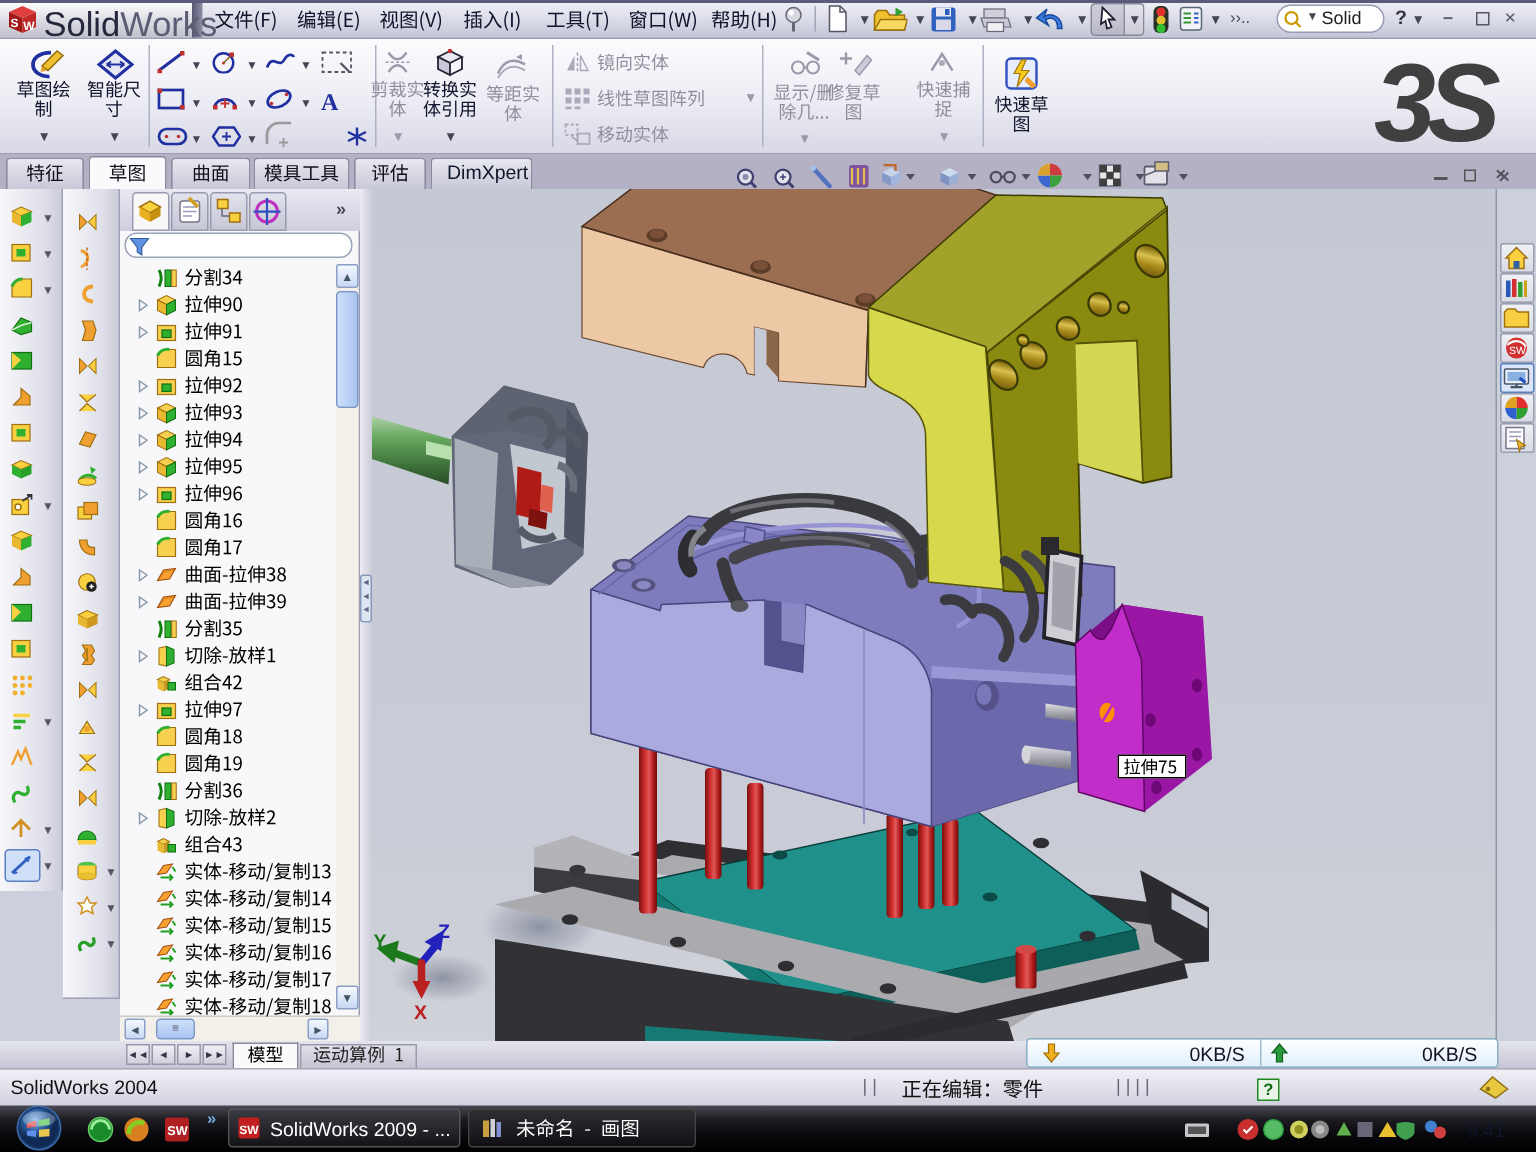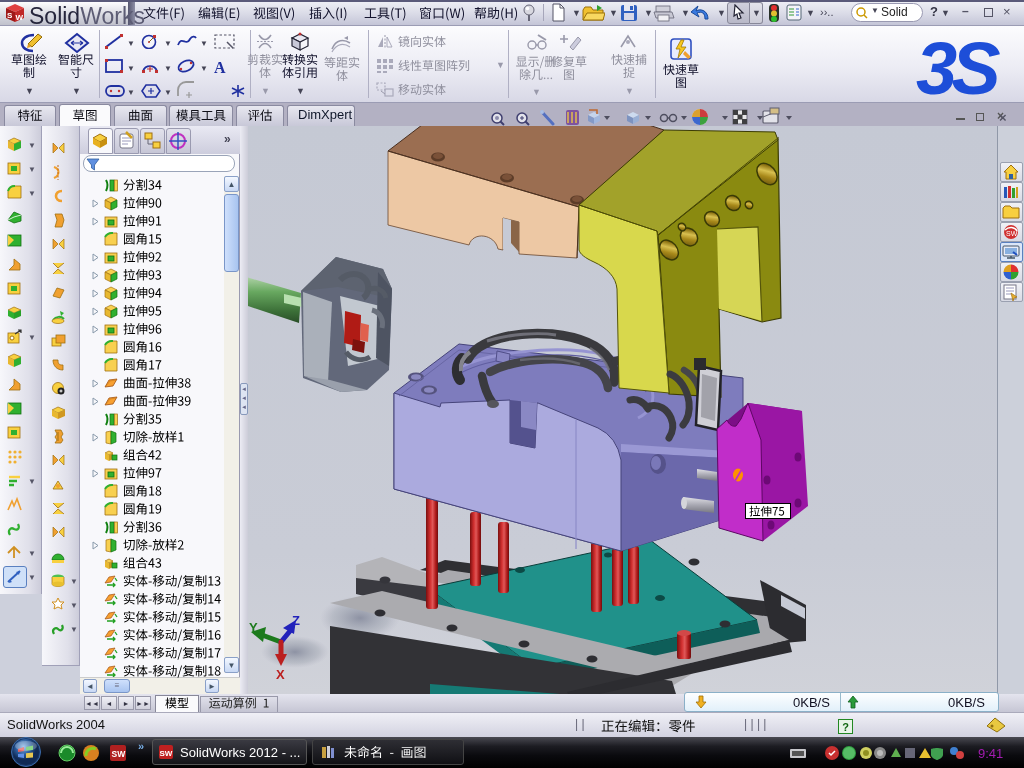--- a/index.html
+++ b/index.html
@@ -77,21 +77,21 @@
     <path d="M9,9 L12,12" stroke="#c90" stroke-width="1.5"></path>
   </svg>
 <div class="lat" style="left:871px;top:6px;font-size:8px;color:#445">▼</div>
 <div class="lat" style="left:881px;top:5px;font-size:12px;color:#222">Solid</div>
 <div class="lat" style="left:930px;top:4px;font-size:13px;color:#334;font-weight:bold">?</div>
 <div class="lat" style="left:941px;top:8px;font-size:9px;color:#445">▼</div>
 <div class="lat" style="left:962px;top:4px;font-size:12px;color:#556;font-weight:bold">–</div>
 <div class="abs" style="left:984px;top:8px;width:9px;height:9px;border:1.5px solid #556"></div>
 <div class="lat" style="left:1003px;top:4px;font-size:13px;color:#556">×</div>
 <div class="abs" style="left:0;top:26px;width:1024px;height:77px;background:linear-gradient(#fcfcfe,#ececf4 55%,#d8d8e6);border-bottom:1px solid #9b9cb4"></div>
-<div class="lat" style="left:916px;top:26px;font-size:74px;font-weight:bold;color:#1d4ed8;font-style:italic;letter-spacing:-6px">3S</div>
+<div class="lat" style="left:916px;top:26px;font-size:74px;font-weight:bold;color:#404040;font-style:italic;letter-spacing:-6px">3S</div>
 <svg class="abs" style="left:18px;top:32px" width="26" height="22" viewBox="0 0 26 22">
     <path d="M16,3 C8,3 4,7 4,11 C4,16 9,19 15,19" fill="none" stroke="#2030a0" stroke-width="2.5"></path>
     <path d="M10,12 L20,2 L24,5 L14,15 Z" fill="#f0c030" stroke="#906808" stroke-width="1"></path>
     <path d="M10,12 L9,16 L13,15" fill="#e8a020"></path>
   </svg>
 <div class="lat" style="left:25px;top:86px;font-size:9px;color:#445">▼</div>
 <svg class="abs" style="left:64px;top:32px" width="26" height="22" viewBox="0 0 26 22">
     <path d="M13,2 L24,11 L13,20 L2,11 Z" fill="#e8e8f4" stroke="#2030a0" stroke-width="2"></path>
     <path d="M7,11 L19,11 M7,11 l3,-2 M7,11 l3,2 M19,11 l-3,-2 M19,11 l-3,2" stroke="#2030a0" stroke-width="1.2"></path>
   </svg>
@@ -933,21 +933,21 @@
     <path d="M30,14 A7,7 0 0 1 40,7" fill="none" stroke="#8c2" stroke-width="3"></path>
 <rect x="54" y="3" width="16" height="16" rx="2" fill="#b02020"></rect>
     <text x="55.5" y="14.5" font-size="8.5" fill="#fff" font-weight="bold" font-family="Liberation Sans">SW</text>
   </svg>
 <div class="lat" style="left:138px;top:740px;font-size:11px;color:#7ab0e8;font-weight:bold">»</div>
 <div class="abs" style="left:152px;top:739px;width:155px;height:26px;background:linear-gradient(#3a3a42,#141418);border:1px solid #555;border-radius:3px"></div>
 <svg class="abs" style="left:158px;top:744px" width="16" height="16" viewBox="0 0 16 16">
     <rect x="1" y="1" width="14" height="14" rx="2" fill="#c02020"></rect>
     <text x="1.5" y="12" font-size="8" fill="#fff" font-weight="bold" font-family="Liberation Sans">SW</text>
   </svg>
-<div class="lat" style="left:180px;top:745px;font-size:13px;color:#fff">SolidWorks 2012 - ...</div>
+<div class="lat" style="left:180px;top:745px;font-size:13px;color:#fff">SolidWorks 2009 - ...</div>
 <div class="abs" style="left:312px;top:739px;width:152px;height:26px;background:linear-gradient(#2e2e34,#101014);border:1px solid #444;border-radius:3px"></div>
 <svg class="abs" style="left:320px;top:744px" width="16" height="16" viewBox="0 0 16 16">
     <rect x="2" y="3" width="4" height="11" fill="#c8a040"></rect>
     <rect x="7" y="2" width="3" height="12" fill="#d0d0d8"></rect>
     <rect x="11" y="4" width="3" height="10" fill="#8090d0"></rect>
   </svg>
 <svg class="abs" style="left:788px;top:745px" width="230" height="18" viewBox="0 0 230 18">
 <rect x="2" y="4" width="16" height="9" rx="1" fill="#c8c8cc"></rect>
     <rect x="4" y="6" width="12" height="5" fill="#555"></rect>
 <circle cx="44" cy="8" r="7" fill="#c83030"></circle>
@@ -958,21 +958,21 @@
     <circle cx="78" cy="8" r="3" fill="#909020"></circle>
 <circle cx="92" cy="8" r="6" fill="#888"></circle>
     <circle cx="92" cy="8" r="3" fill="#bbb"></circle>
 <path d="M103,12 l5,-9 l5,9 z" fill="#60b050"></path>
 <rect x="117" y="3" width="10" height="10" fill="#667"></rect>
 <path d="M131,13 l6,-10 l6,10 z" fill="#e8c030"></path>
 <path d="M149,3 c3,0 6,1 6,1 l0,6 c0,3 -6,5 -6,5 c0,0 -6,-2 -6,-5 l0,-6 c0,0 3,-1 6,-1" fill="#40a050"></path>
 <circle cx="166" cy="6" r="4" fill="#4080d0"></circle>
     <circle cx="172" cy="10" r="4" fill="#d04040"></circle>
   </svg>
-<div class="lat" style="left:978px;top:746px;font-size:13px;color:#a21caf">9:41</div>
+<div class="lat" style="left:978px;top:746px;font-size:13px;color:#0f172a">9:41</div>
 <svg class="abs" style="left:0;top:0;z-index:90;pointer-events:none" width="1024" height="768" viewBox="0 0 1024 768">
     <defs>
       <path id="gcid20036" d="M423 823C453 774 485 707 497 666L580 693C566 734 531 799 501 847ZM50 664V590H206C265 438 344 307 447 200C337 108 202 40 36 -7C51 -25 75 -60 83 -78C250 -24 389 48 502 146C615 46 751 -28 915 -73C928 -52 950 -20 967 -4C807 36 671 107 560 201C661 304 738 432 796 590H954V664ZM504 253C410 348 336 462 284 590H711C661 455 592 344 504 253Z"></path>
       <path id="gcid09837" d="M317 341V268H604V-80H679V268H953V341H679V562H909V635H679V828H604V635H470C483 680 494 728 504 775L432 790C409 659 367 530 309 447C327 438 359 420 373 409C400 451 425 504 446 562H604V341ZM268 836C214 685 126 535 32 437C45 420 67 381 75 363C107 397 137 437 167 480V-78H239V597C277 667 311 741 339 815Z"></path>
       <path id="gcid00009" d="M239 -196 295 -171C209 -29 168 141 168 311C168 480 209 649 295 792L239 818C147 668 92 507 92 311C92 114 147 -47 239 -196Z"></path>
       <path id="gcid00039" d="M101 0H193V329H473V407H193V655H523V733H101Z"></path>
       <path id="gcid00010" d="M99 -196C191 -47 246 114 246 311C246 507 191 668 99 818L42 792C128 649 171 480 171 311C171 141 128 -29 42 -171Z"></path>
       <path id="gcid31809" d="M40 54 58 -15C140 18 245 61 346 103L332 163C223 121 114 79 40 54ZM61 423C75 430 98 435 205 450C167 386 132 335 116 316C87 278 66 252 45 248C53 230 64 196 68 182C87 194 118 204 339 255C336 271 333 298 334 317L167 282C238 374 307 486 364 597L303 632C286 593 265 554 245 517L133 505C190 593 246 706 287 815L215 840C179 719 112 587 91 554C71 520 55 496 38 491C46 473 57 438 61 423ZM624 350V202H541V350ZM675 350H746V202H675ZM481 412V-72H541V143H624V-47H675V143H746V-46H797V143H871V-7C871 -14 868 -16 861 -17C854 -17 836 -17 814 -16C822 -32 829 -56 831 -73C867 -73 890 -71 908 -62C926 -52 930 -35 930 -8V413L871 412ZM797 350H871V202H797ZM605 826C621 798 637 762 648 732H414V515C414 361 405 139 314 -21C329 -28 360 -50 372 -63C465 99 482 335 483 498H920V732H729C717 765 697 811 675 846ZM483 668H850V561H483Z"></path>
       <path id="gcid39965" d="M551 751H819V650H551ZM482 808V594H892V808ZM81 332C89 340 119 346 153 346H244V202L40 167L56 94L244 132V-76H313V146L427 169L423 234L313 214V346H405V414H313V568H244V414H148C176 483 204 565 228 650H412V722H247C255 756 263 791 269 825L196 840C191 801 183 761 174 722H47V650H157C136 570 115 504 105 479C88 435 75 403 58 398C66 380 77 346 81 332ZM815 472V386H560V472ZM400 76 412 8 815 40V-80H885V46L959 52L960 115L885 110V472H953V535H423V472H491V82ZM815 329V242H560V329ZM815 185V105L560 86V185Z"></path>
       <path id="gcid00038" d="M101 0H534V79H193V346H471V425H193V655H523V733H101Z"></path>

